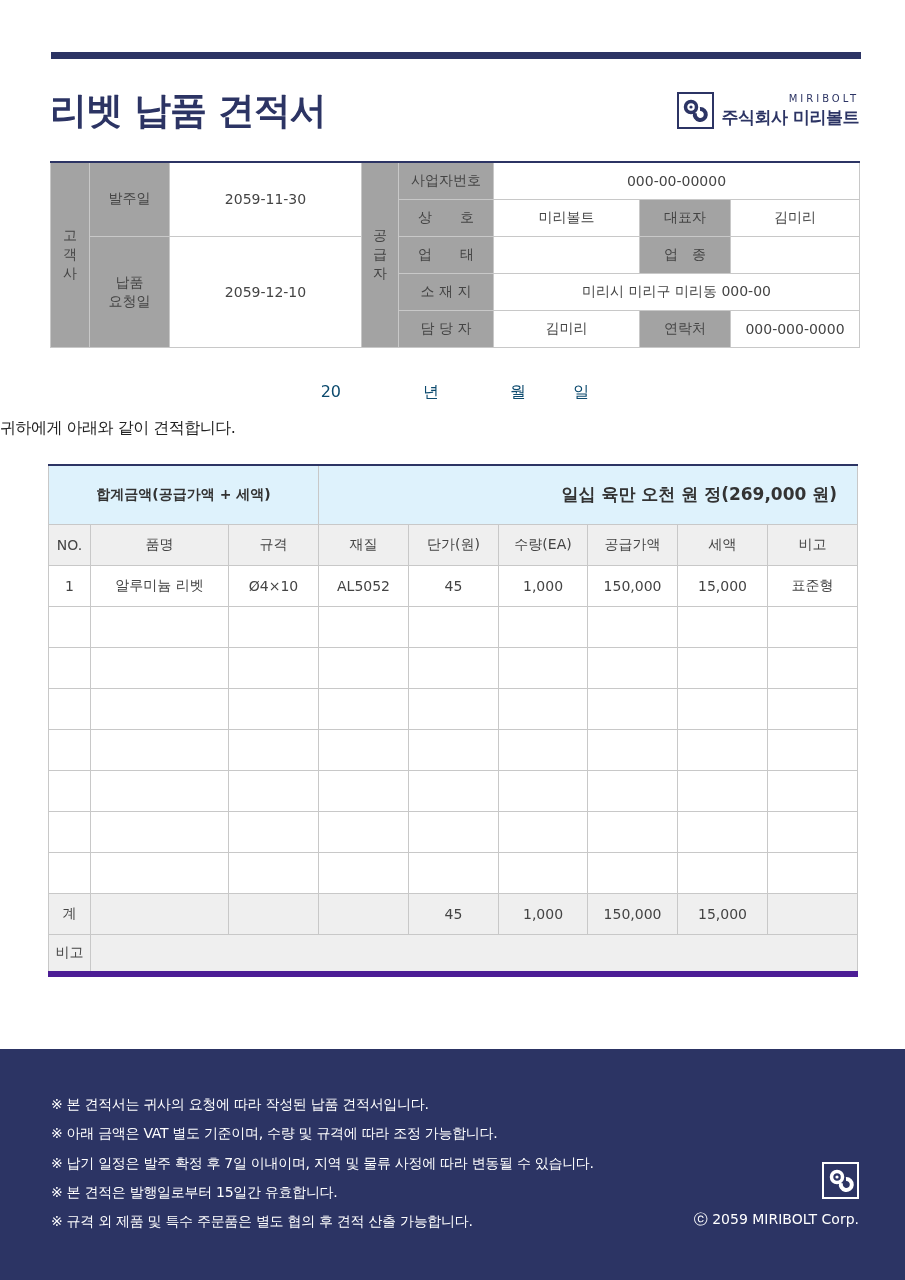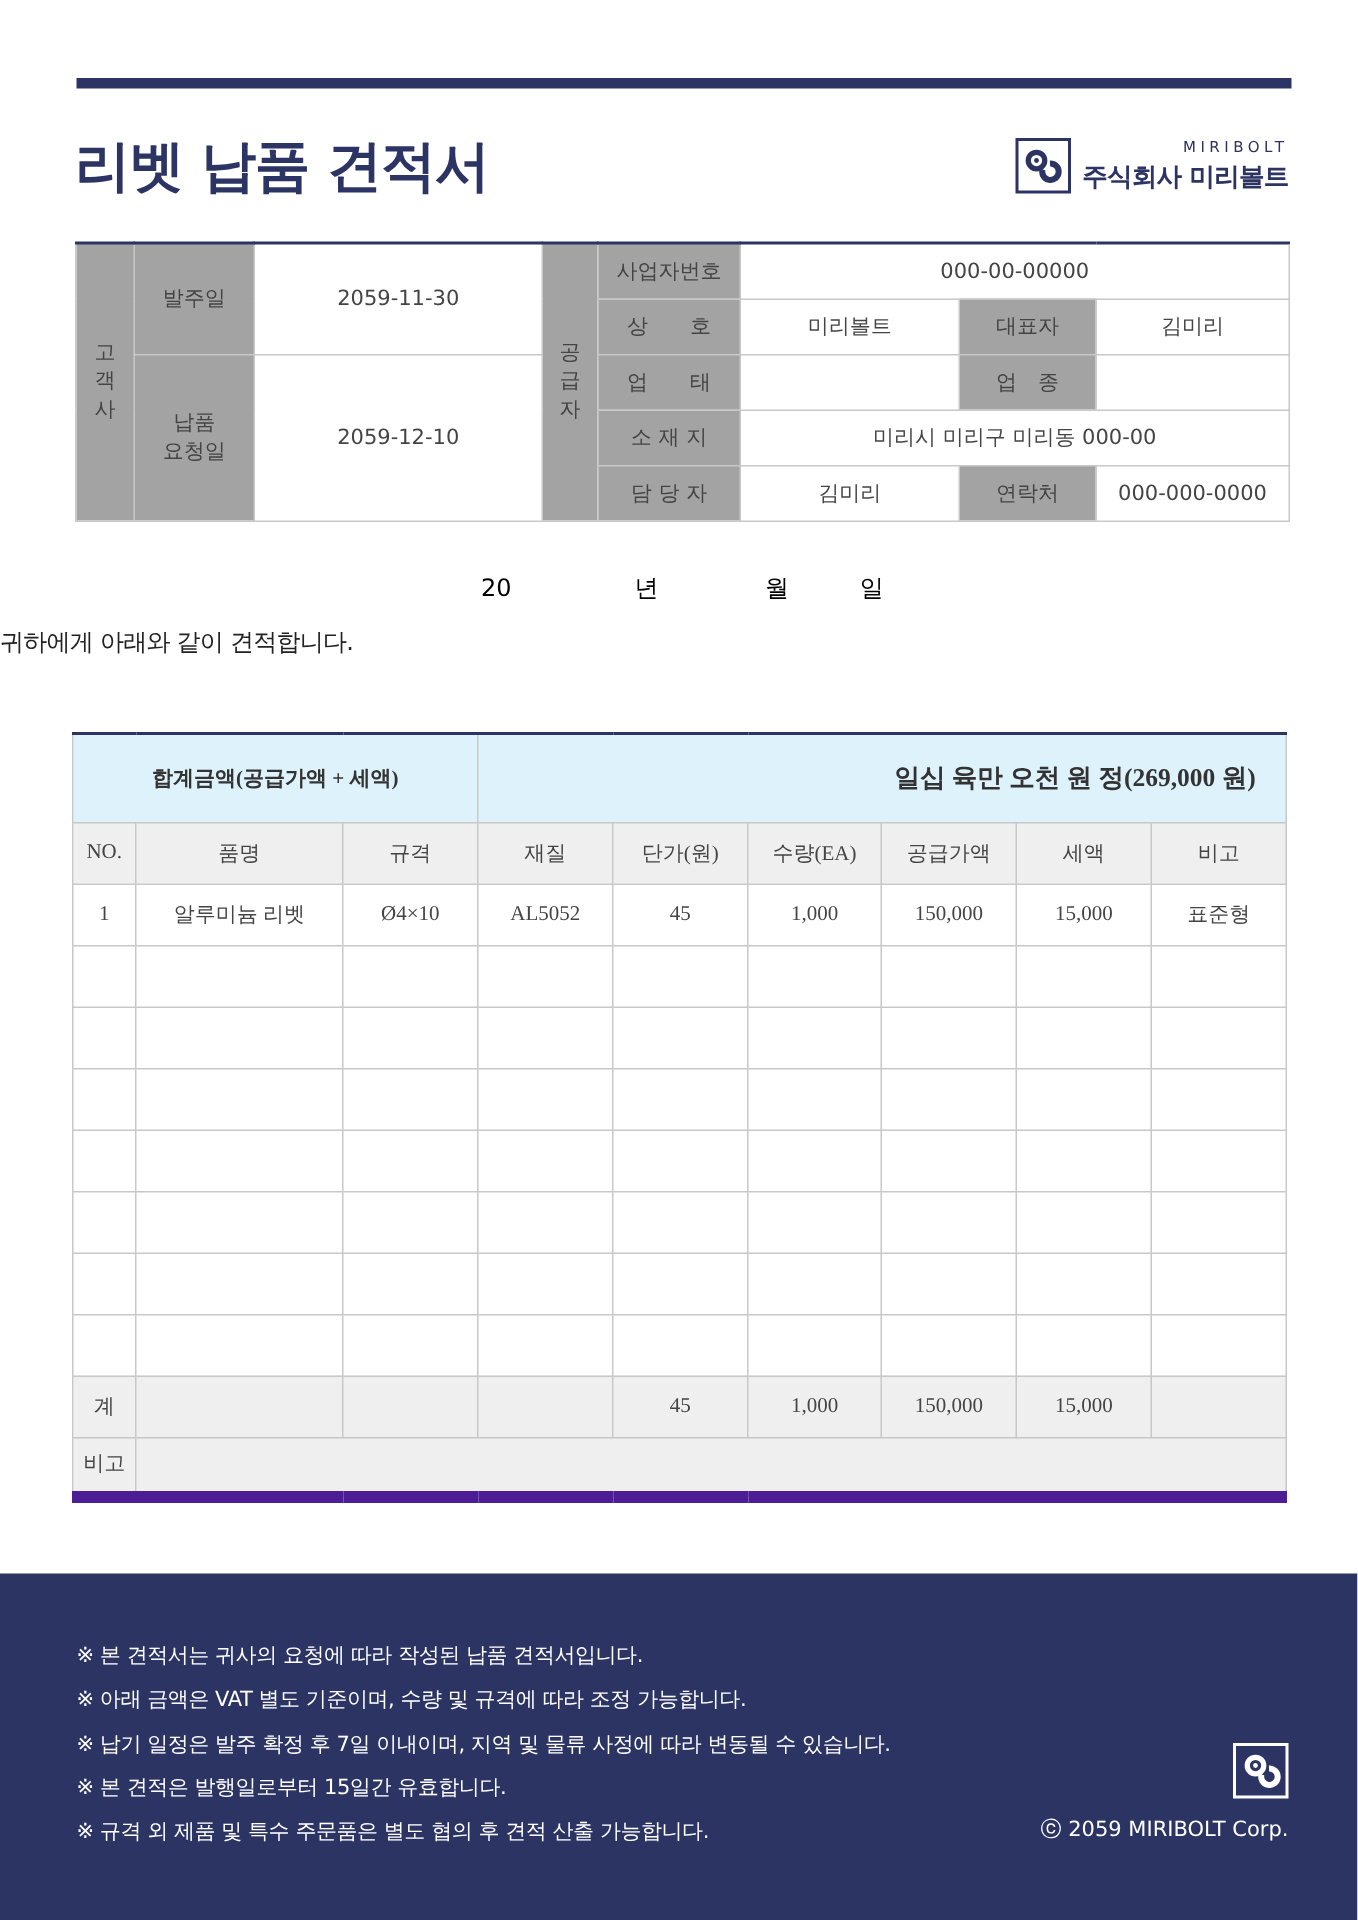--- a/index.html
+++ b/index.html
@@ -17,25 +17,25 @@
   .brand-ko { font-size: 17px; font-weight: bold; color: #2c3464; letter-spacing: -0.5px; }
 
   table { border-collapse: collapse; table-layout: fixed; }
   td, th { border: 1px solid #c8c8c8; text-align: center; vertical-align: middle; font-weight: normal; font-size: 14px; color: #444; }
 
   .info-table { position: absolute; left: 50px; top: 161px; width: 809px; border-top: 2px solid #2c3464; }
   .info-table td { height: 37px; }
   .info-table .lbl { background: #a3a3a3; }
   .vert { line-height: 19px; }
 
-  .date-line { position: absolute; top: 382px; left: 0; width: 905px; text-align: center; font-size: 16px; color: #000000; }
+  .date-line { position: absolute; top: 382px; left: 0; width: 905px; text-align: center; font-size: 16px; color: #0c4a6e; }
   .date-line span { display: inline-block; }
   .greeting { position: absolute; top: 418px; left: 0; width: 905px; text-align: left; font-size: 16px; color: #222; letter-spacing: -0.5px; }
 
-  .item-table { position: absolute; left: 48px; top: 488px; width: 809px; border-top: 2px solid #2c3464; border-bottom: 8px solid #4c1d95; font-family: Liberation Serif, serif; }
+  .item-table { position: absolute; left: 48px; top: 464px; width: 809px; border-top: 2px solid #2c3464; border-bottom: 6px solid #4c1d95; }
   .item-table td { height: 41px; }
   .sum-row td { background: #def2fc; height: 59px; font-weight: bold; color: #2c3464; }
   .sum-label { font-size: 14px; color: #333 !important; }
   .sum-value { text-align: right !important; padding-right: 20px; font-size: 17px; color: #333 !important; }
   .head-row td { background: #efefef; }
   .total-row td { background: #efefef; }
   .remark-row td { background: #efefef; height: 40px; }
 
   .footer { position: absolute; left: 0; top: 1049px; width: 905px; height: 231px; background: #2c3464; }
   .notes { position: absolute; left: 51px; top: 45px; }

